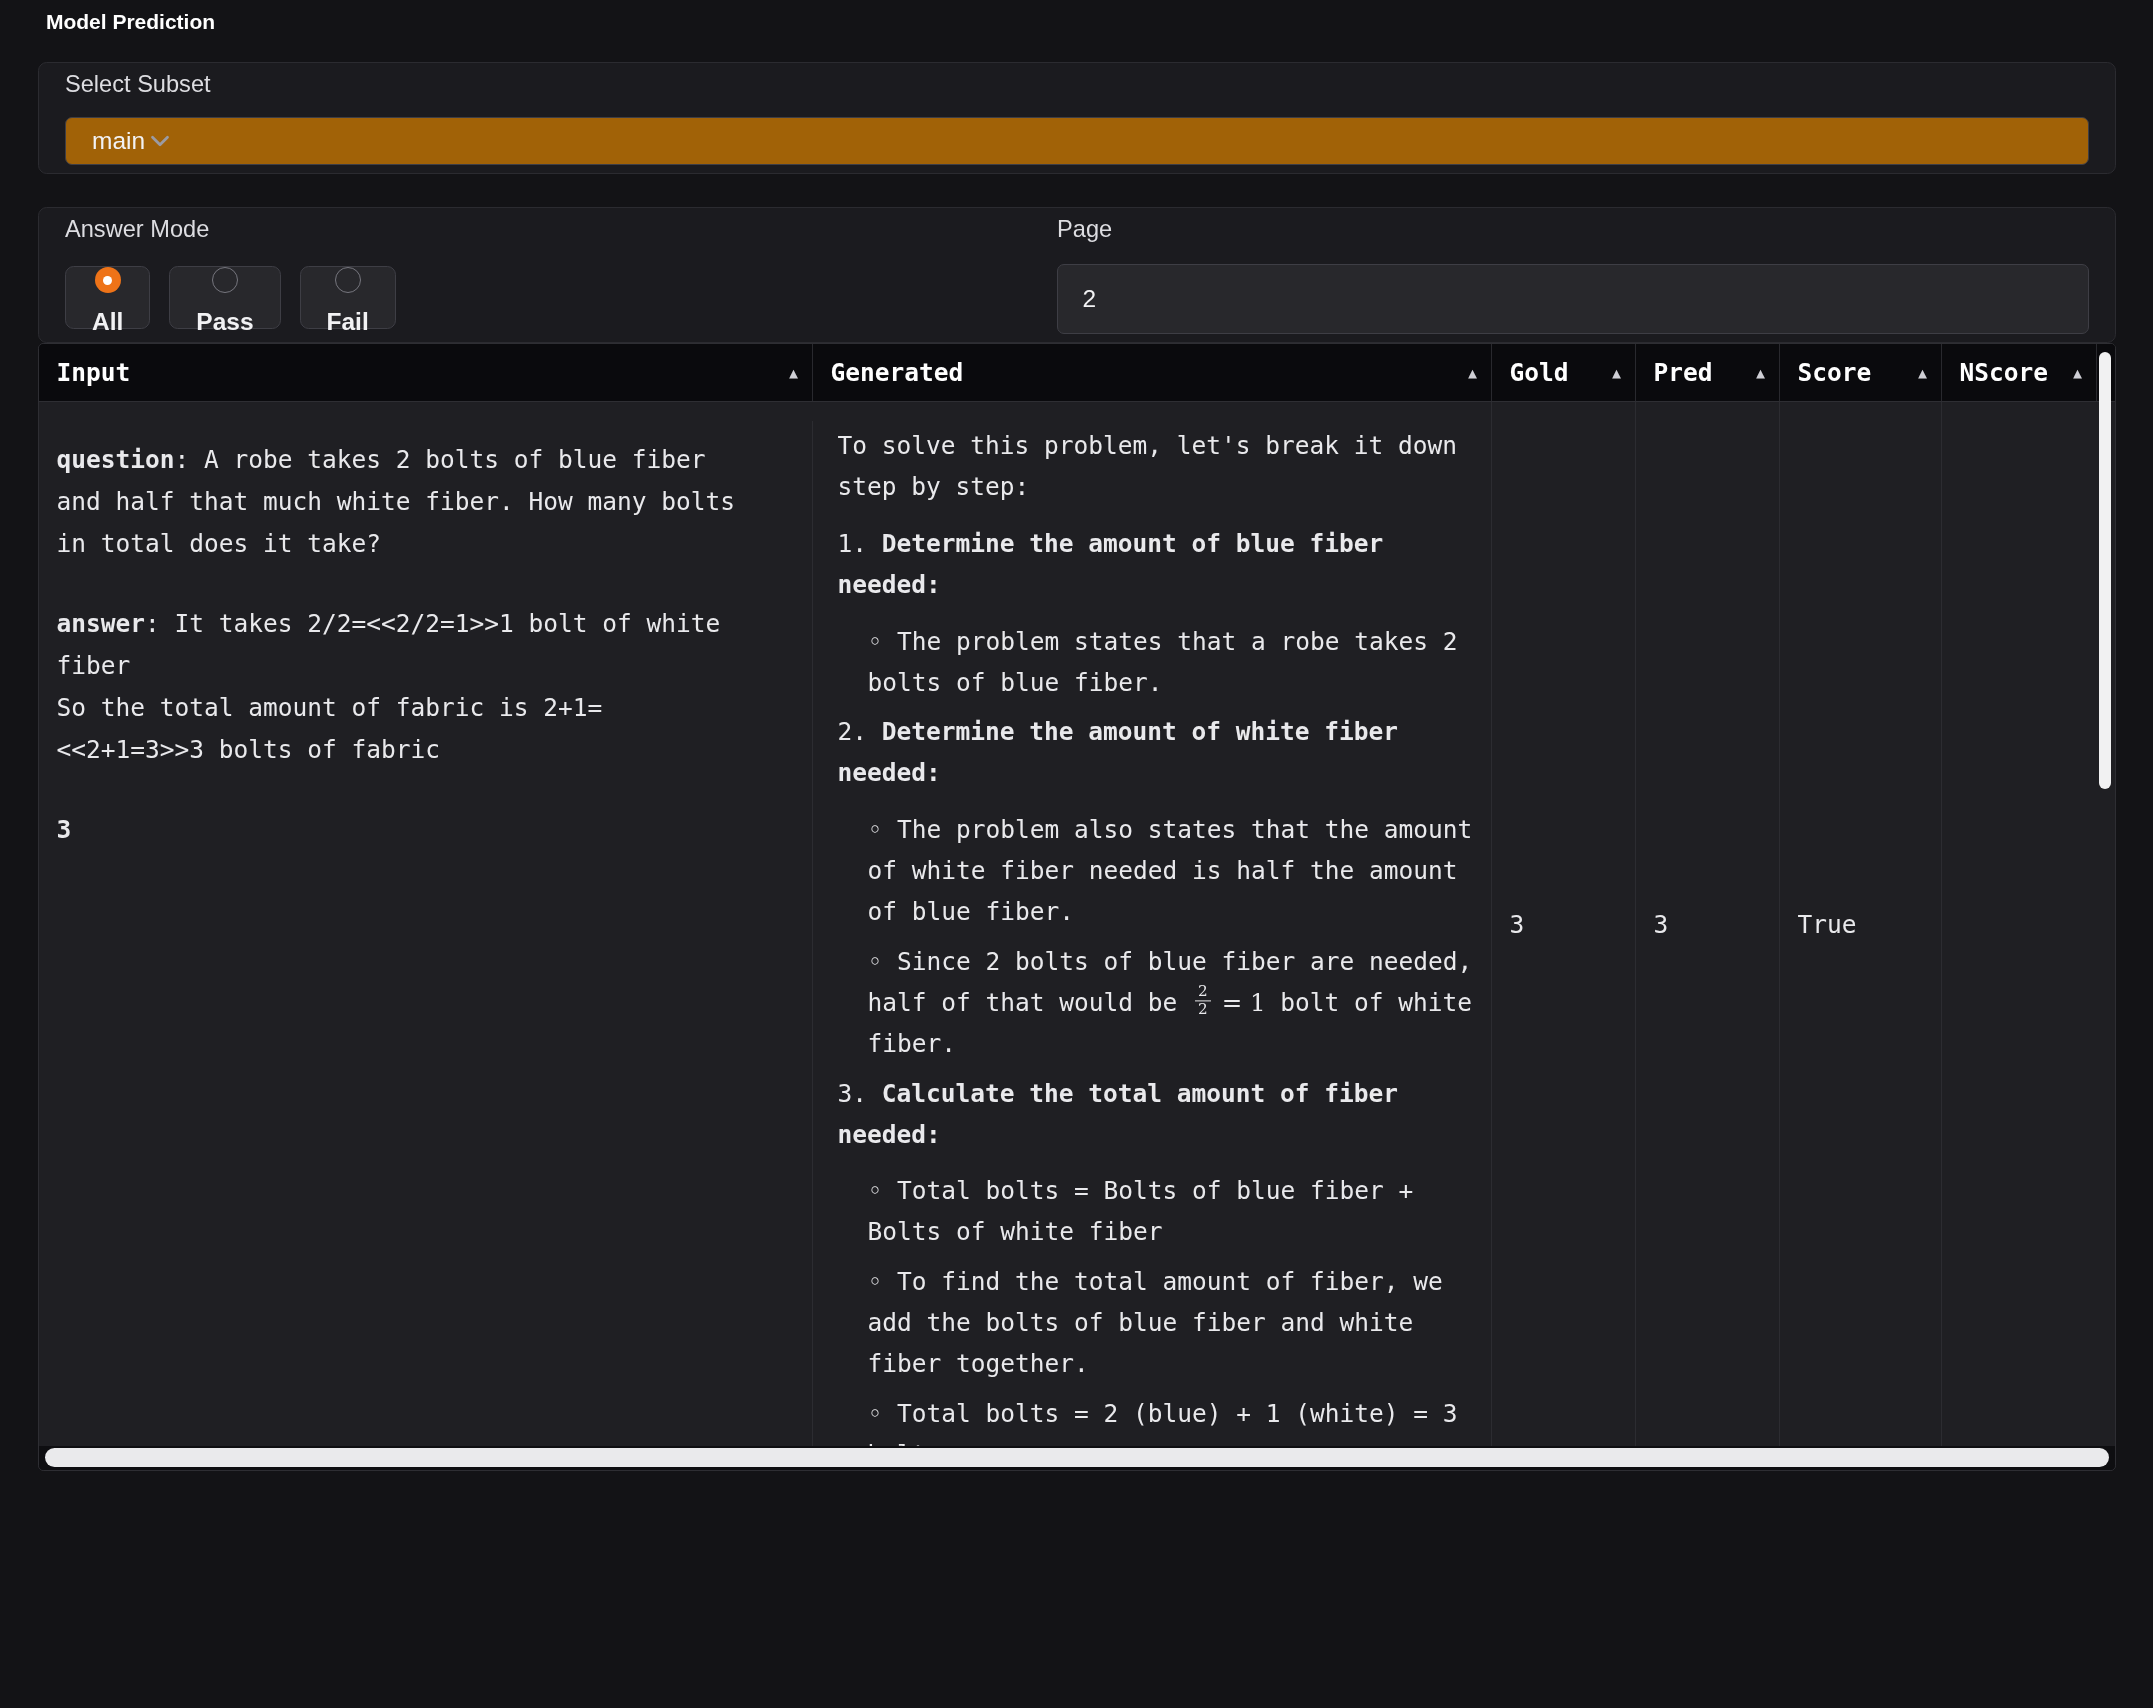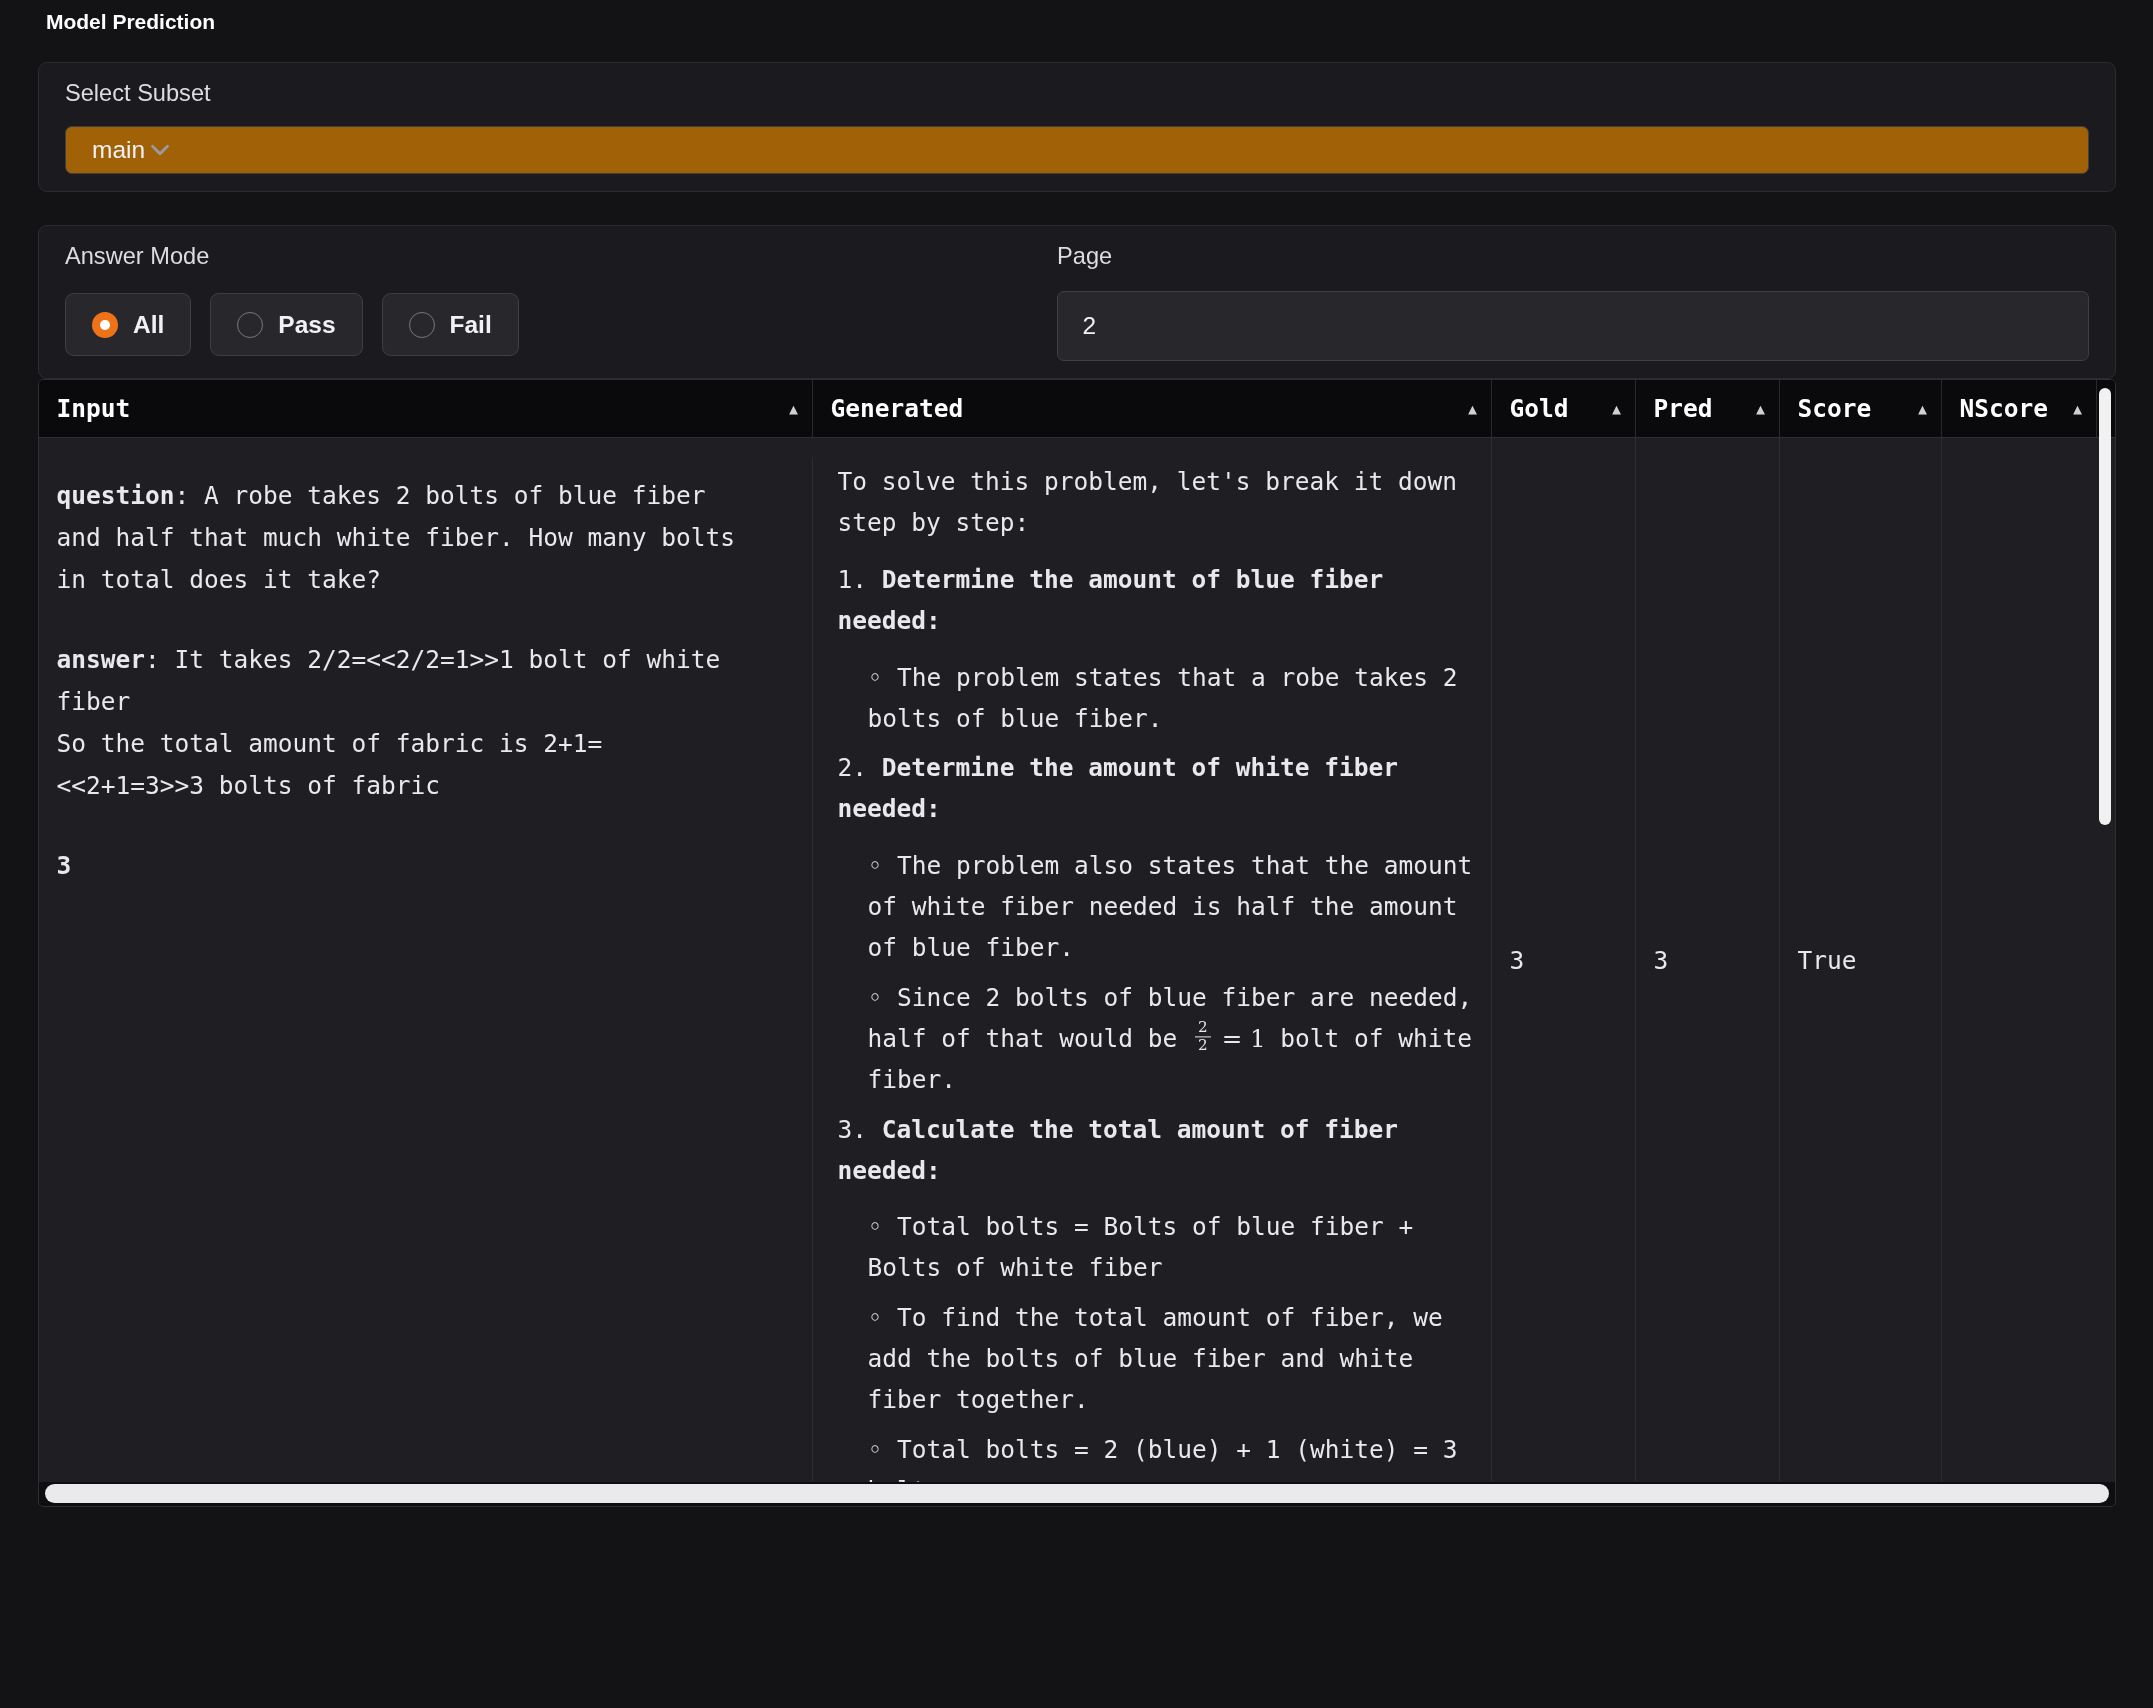--- a/index.html
+++ b/index.html
@@ -14,21 +14,21 @@
 
   .page-title {
     font-size:21px; font-weight:700; color:#ffffff;
     margin:1.7px 0 0 7.9px;
   }
 
   .panel {
     background:#1b1b1f;
     border:0.9px solid #2b2b30;
     border-radius:8.7px;
-    padding:17px 26px;
+    padding:8px 26px;
   }
   .panel-subset { margin-top:28px; }
 
   .field-label { font-size:23.6px; color:#dddde1; display:block; }
 
   .dropdown {
     margin-top:19px; height:48px;
     background:#a16207;
     border:0.9px solid #3e3e45;
     border-radius:7px;
@@ -45,20 +45,21 @@
 
   .chips { display:flex; gap:19px; margin-top:23px; }
   .chip {
     display:flex; align-items:center; gap:15px;
     background:#28282c;
     border:0.9px solid #3e3e45;
     border-radius:8.7px;
     height:63px; padding:0 26px;
     font-size:24.5px; font-weight:600; color:#f2f2f4;
     cursor:pointer;
+    flex-direction:column;
   }
   .radio { width:26px; height:26px; border-radius:50%; flex:0 0 auto; }
   .radio.on { background:var(--accent,#ee7318); display:flex; align-items:center; justify-content:center; }
   .radio.on::after { content:""; width:9.6px; height:9.6px; border-radius:50%; background:#fff; }
   .radio.off { border:1.7px solid #76767e; }
 
   .page-field {
     margin-top:21px; width:100%; height:70px;
     background:#28282c;
     border:0.9px solid #3e3e45;

